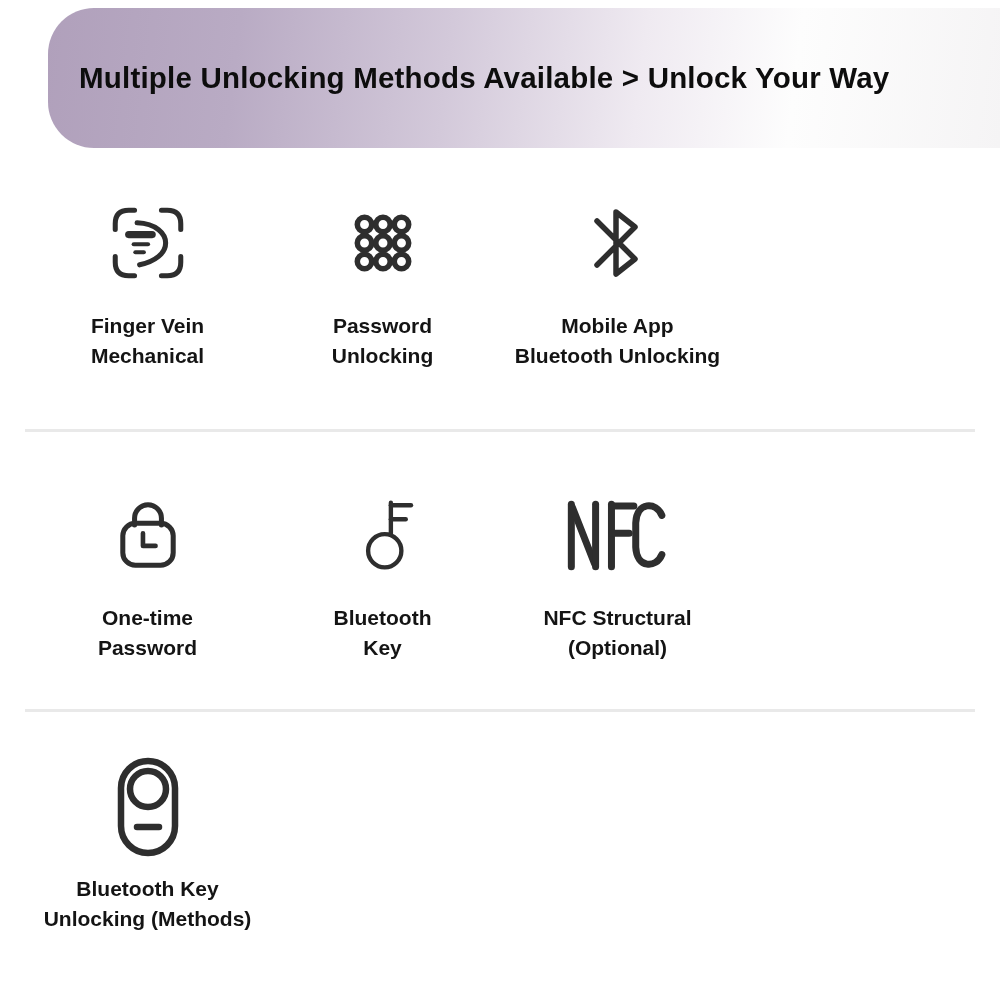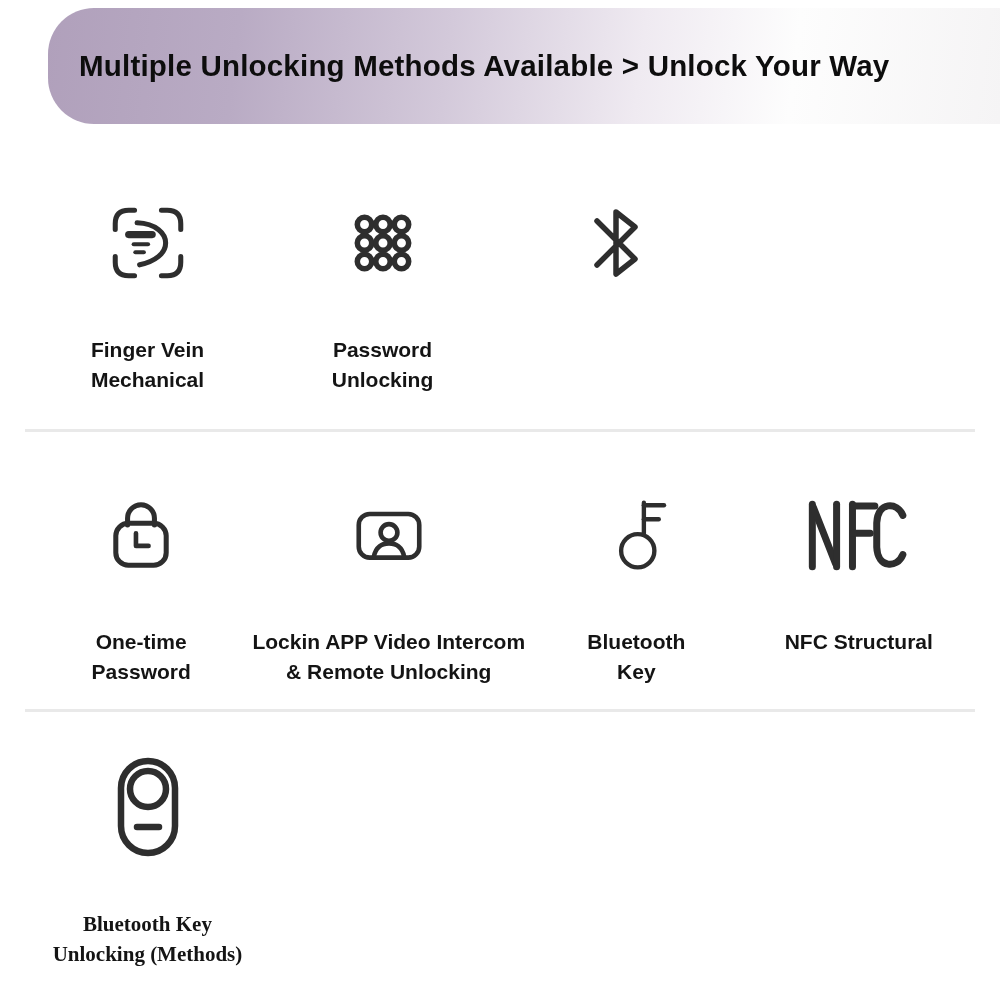--- a/index.html
+++ b/index.html
@@ -8,21 +8,21 @@
     background: #ffffff;
     font-family: "Liberation Sans", sans-serif;
     position: relative;
     overflow: hidden;
   }
 
   
   .banner {
     position: absolute;
     top: 8px; left: 48px; right: 0;
-    height: 116px;
+    height: 140px;
     border-radius: 46px 0 0 46px;
     background: linear-gradient(97deg,
       #b0a0bb 0%, #b9abc4 20%, #d3c9da 42%,
       #efeaf1 62%, #fdfdfd 78%, #f5f4f5 100%);
     display: flex; align-items: center;
   }
   .banner h1 {
     margin: 0; padding-left: 31px;
     font-size: 29.5px; font-weight: 700; color: #0d0d0d;
     letter-spacing: 0.2px; white-space: nowrap;
@@ -36,24 +36,24 @@
   #row1 { top: 195px; }
   #row2 { top: 487px; }
   #row3 { top: 753px; }
 
   .cell { display: flex; flex-direction: column; align-items: center; }
   .icon-box {
     height: 96px; display: flex; align-items: center; justify-content: center;
   }
   #row3 .icon-box { height: 108px; }
   .label {
-    margin-top: 44px; text-align: center;
+    margin-top: 20px; text-align: center;
     font-size: 21px; font-weight: 700; color: #141414; line-height: 30px;
   }
-  #row3 .label { margin-top: 48px; font-family: Liberation Serif, serif; }
+  #row3 .label { margin-top: 13px; }
   .label div { white-space: nowrap; }
 
   .divider {
     position: absolute; left: 25px; right: 25px; height: 3px;
     background: #e9e9e9; border: none;
   }
   #div1 { top: 421px; }
   #div2 { top: 701px; }
 
   svg { display: block; }
@@ -112,20 +112,24 @@
       <div>Unlocking</div>
     </div>
   </div>
 
   <div class="cell">
     <div class="icon-box">
       <svg width="70" height="92" viewBox="0 0 70 92">
         <path class="stroke" stroke-width="5.5" d="M14,24 L52,62 L33,77 L33,15 L52,30 L14,68"></path>
       </svg>
     </div>
+    <div class="label">
+      <div>Mobile App</div>
+      <div>Bluetooth Unlocking</div>
+    </div>
   </div>
 
 </div>
 
 <hr class="divider" id="div1">
 
 <div class="grid" id="row2">
 
   <div class="cell">
     <div class="icon-box">
@@ -134,33 +138,20 @@
         <rect class="stroke" stroke-width="6" x="20" y="36" width="60" height="50" rx="15"></rect>
         <path class="stroke" stroke-width="5.5" d="M44,48 V63 H59"></path>
       </svg>
     </div>
     <div class="label">
       <div>One-time</div>
       <div>Password</div>
     </div>
   </div>
 
-  <div class="cell">
-    <div class="icon-box">
-      <svg width="86" height="84" viewBox="0 0 100 100">
-        <rect class="stroke" stroke-width="5.5" x="14" y="25" width="72" height="52" rx="13"></rect>
-        <circle class="stroke" stroke-width="5.5" cx="50" cy="47" r="10"></circle>
-        <path class="stroke" stroke-width="5.5" d="M32,76 C34,64 42,60 50,60 C58,60 66,64 68,76"></path>
-      </svg>
-    </div>
-    <div class="label">
-      <div>Lockin APP Video Intercom</div>
-      <div>&amp; Remote Unlocking</div>
-    </div>
-  </div>
 
   <div class="cell">
     <div class="icon-box">
       <svg width="70" height="88" viewBox="0 0 80 100">
         <circle class="stroke" stroke-width="5" cx="42" cy="68" r="19"></circle>
         <path class="stroke" stroke-width="5" d="M49,50 V13"></path>
         <path class="stroke" stroke-width="5" d="M49,16 H72"></path>
         <path class="stroke" stroke-width="5" d="M49,32 H66"></path>
       </svg>
     </div>
@@ -177,20 +168,21 @@
         <path class="stroke" stroke-width="7.5" d="M11,10 L35,71"></path>
         <path class="stroke" stroke-width="7.5" d="M36,74 L36,7"></path>
         <path class="stroke" stroke-width="7.5" d="M53,74 L53,7"></path>
         <path class="stroke" stroke-width="7.5" d="M54,9 H77"></path>
         <path class="stroke" stroke-width="7.5" d="M54,38 H72"></path>
         <path class="stroke" stroke-width="7.5" d="M107,19 C101,4 80,4 79,27 L79,53 C80,76 101,76 107,61"></path>
       </svg>
     </div>
     <div class="label">
       <div>NFC Structural</div>
+      <div>(Optional)</div>
     </div>
   </div>
 
 </div>
 
 <hr class="divider" id="div2">
 
 <div class="grid" id="row3">
 
   <div class="cell">

